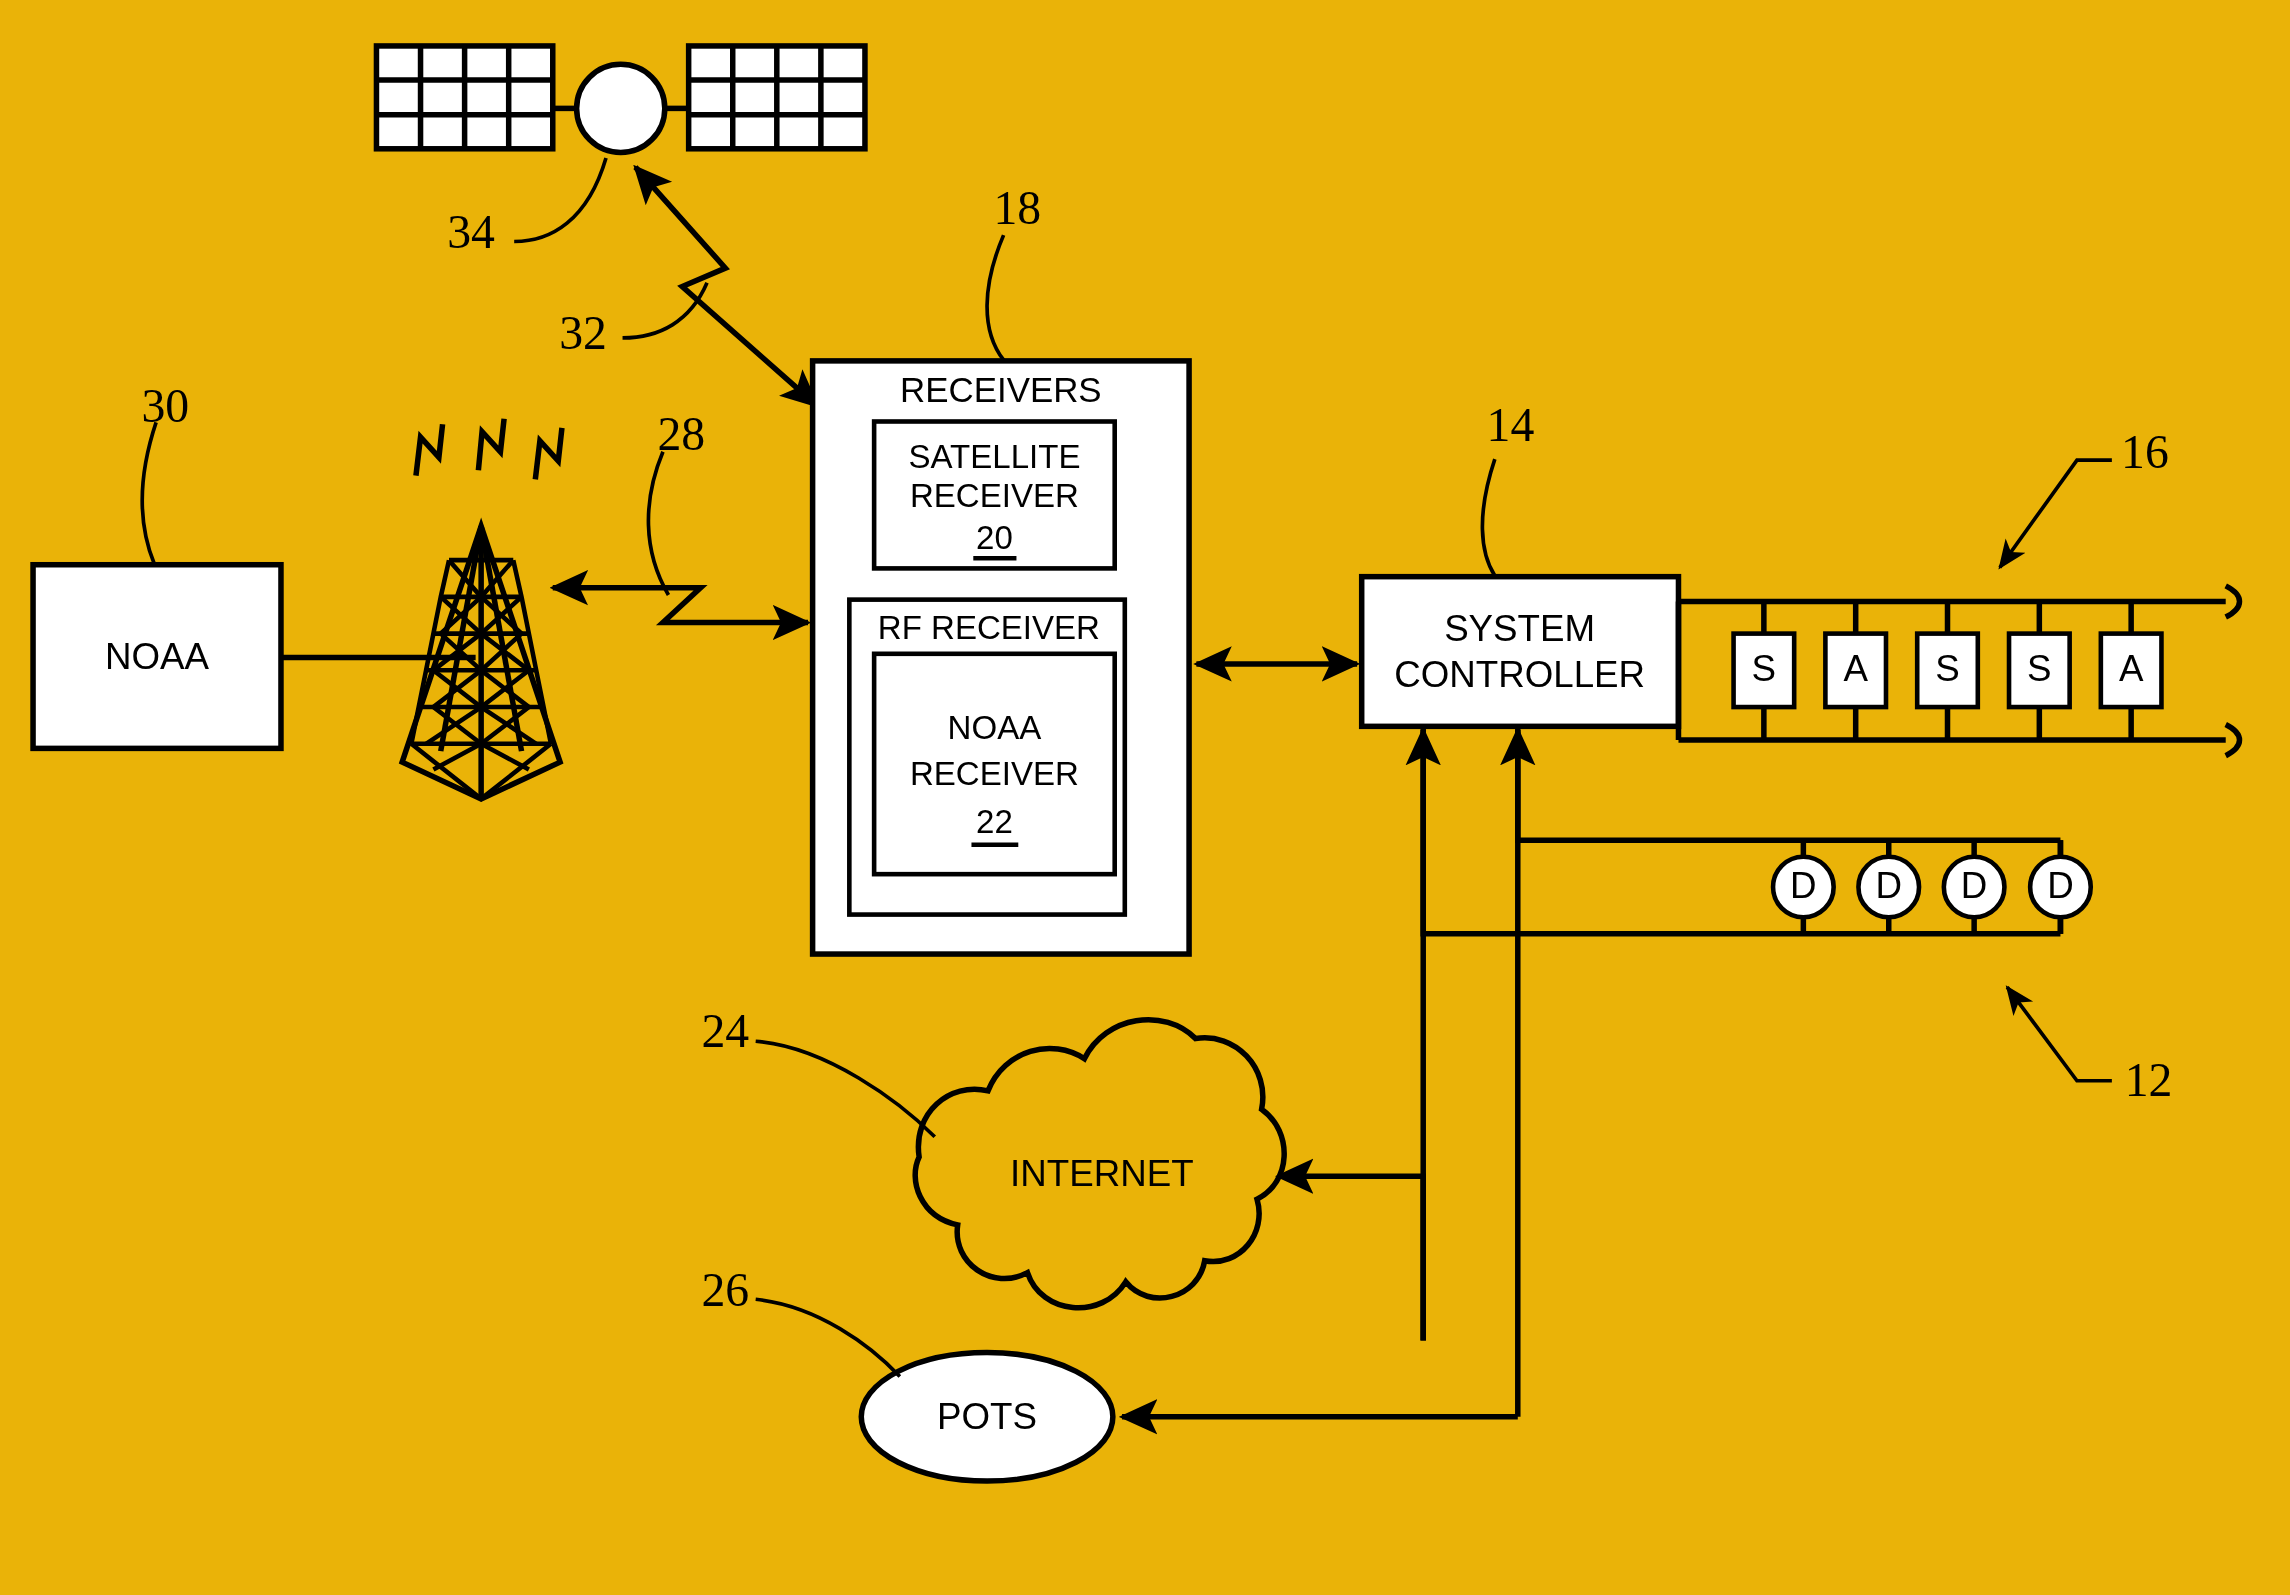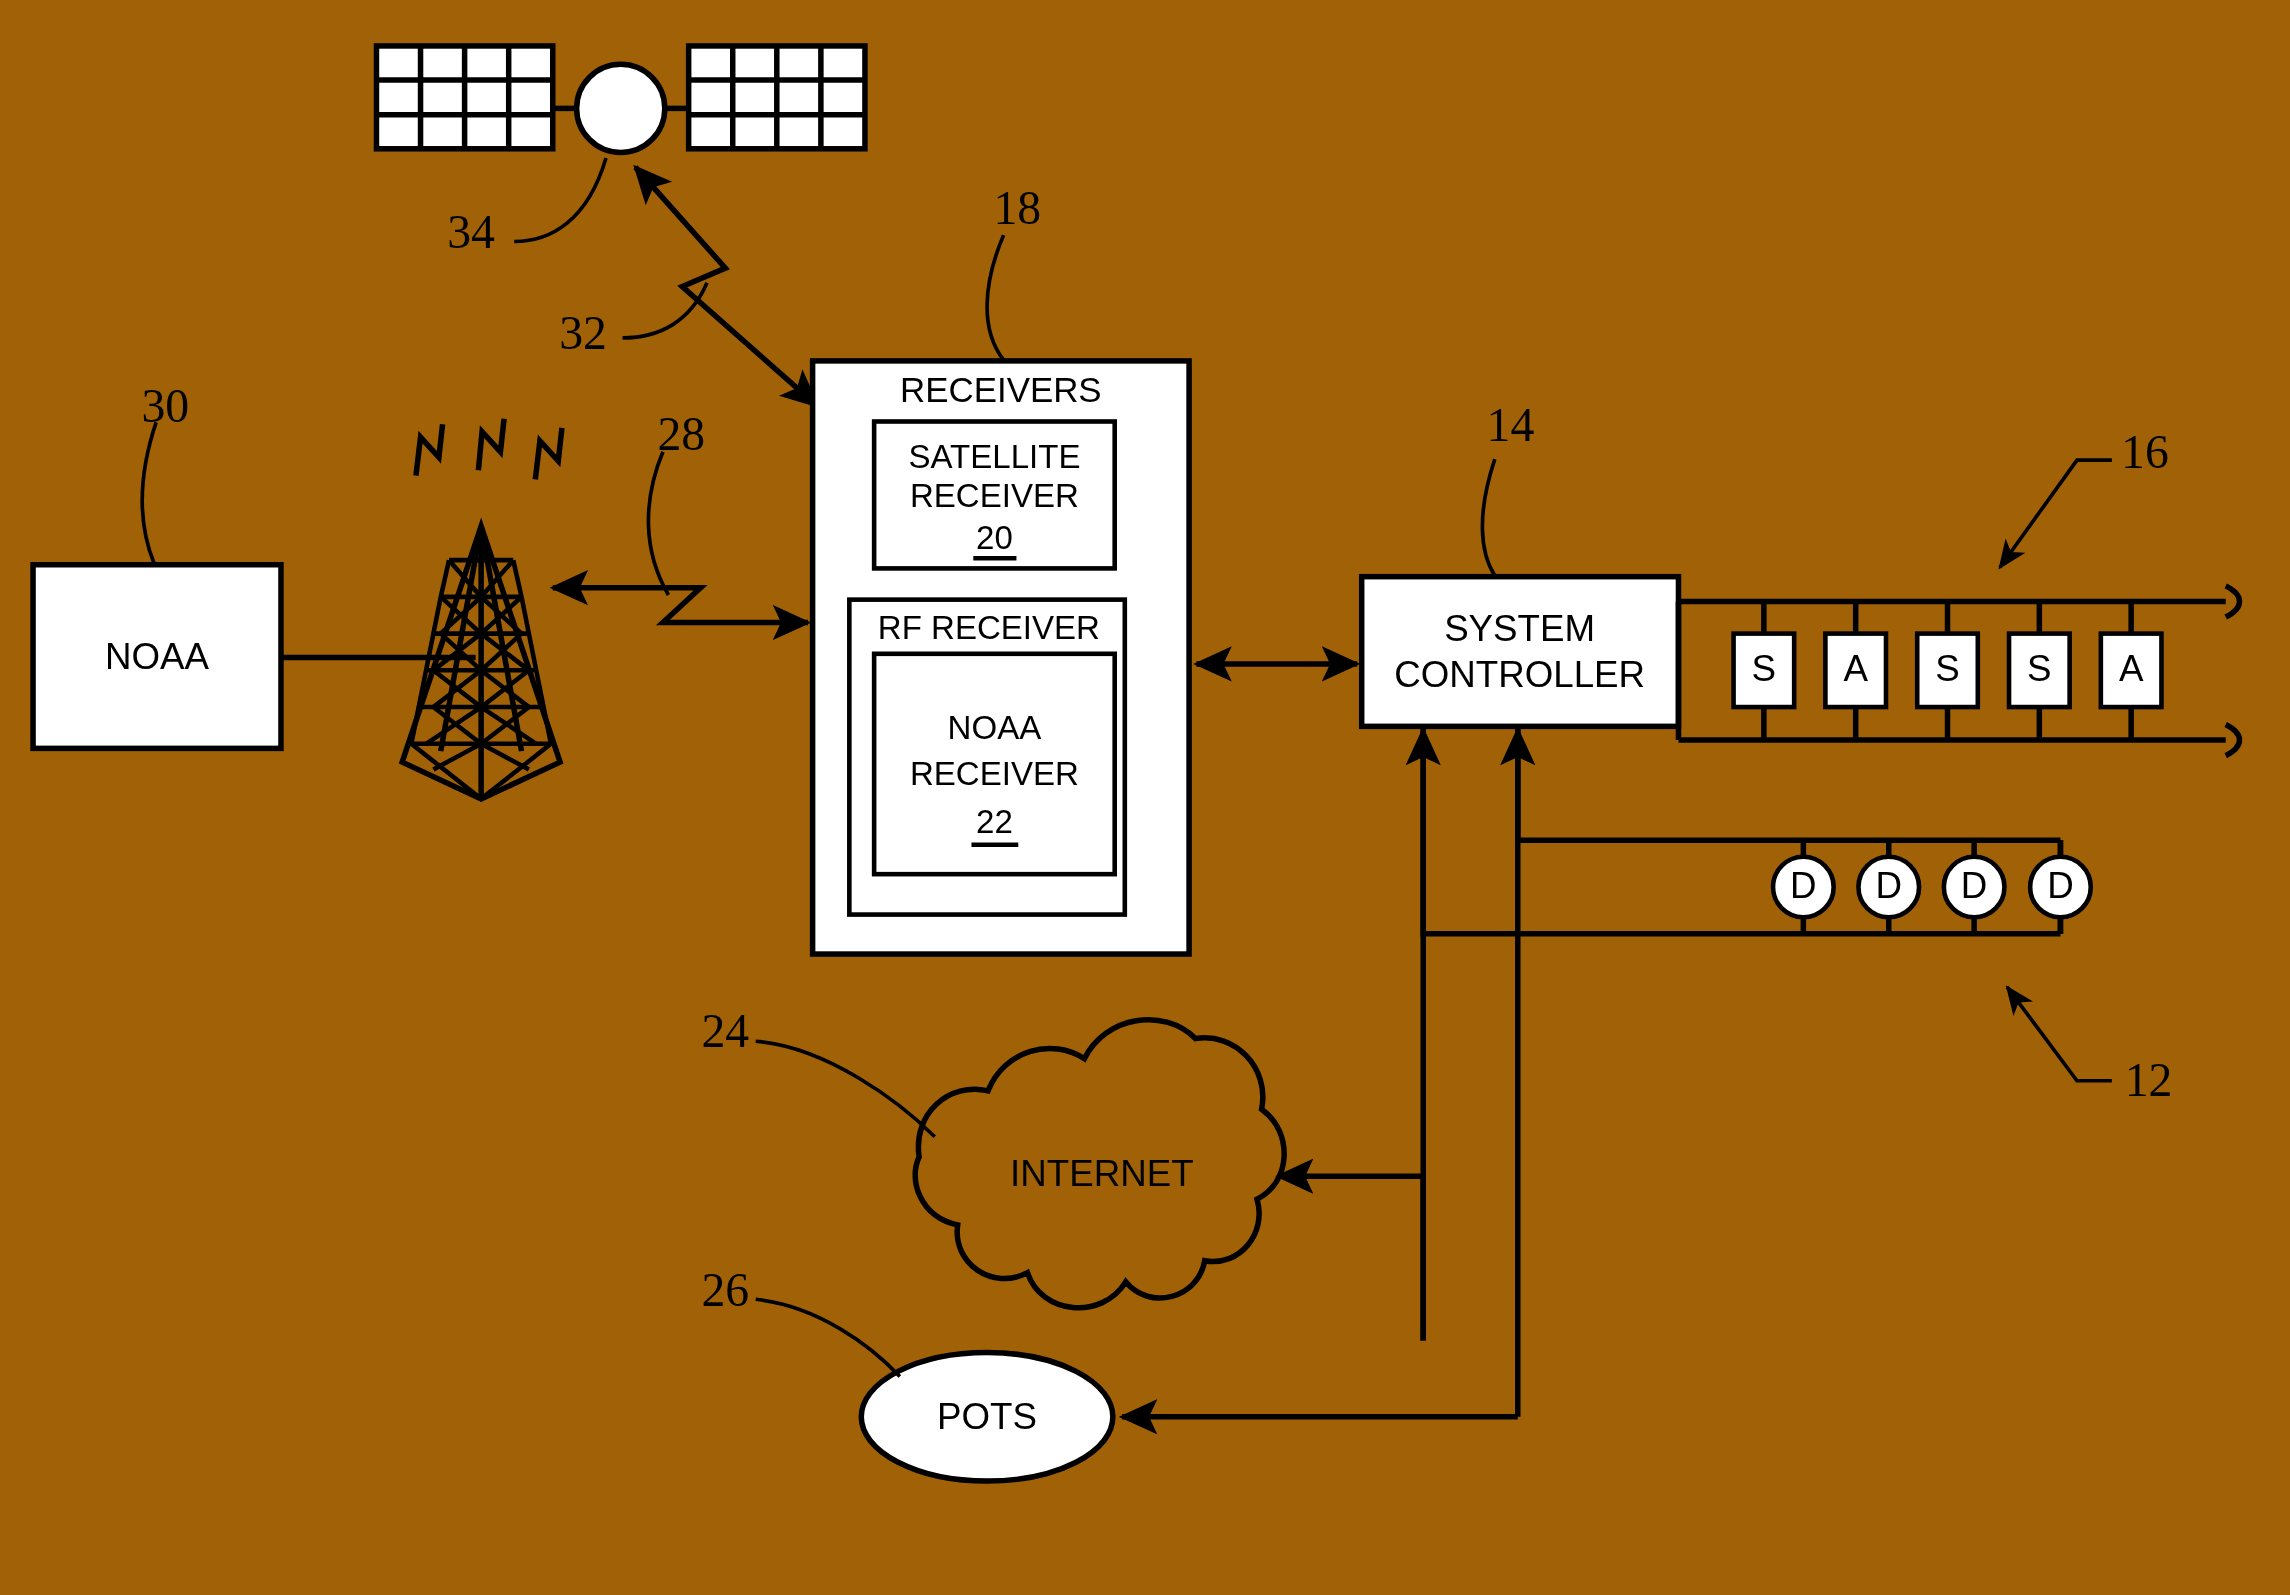--- a/index.html
+++ b/index.html
@@ -10,21 +10,21 @@
   body {
     width: 2290px;
     height: 1595px;
     font-family: "Liberation Sans", sans-serif;
     overflow: hidden;
   }
   #figure-root {
     position: relative;
     width: 2290px;
     height: 1595px;
-    background: #a16207;
+    background: #eab308;
   }
   svg#diagram {
     display: block;
     width: 2290px;
     height: 1595px;
   }
   .box {
     fill: #ffffff;
     stroke: #000000;
     stroke-width: 6;

